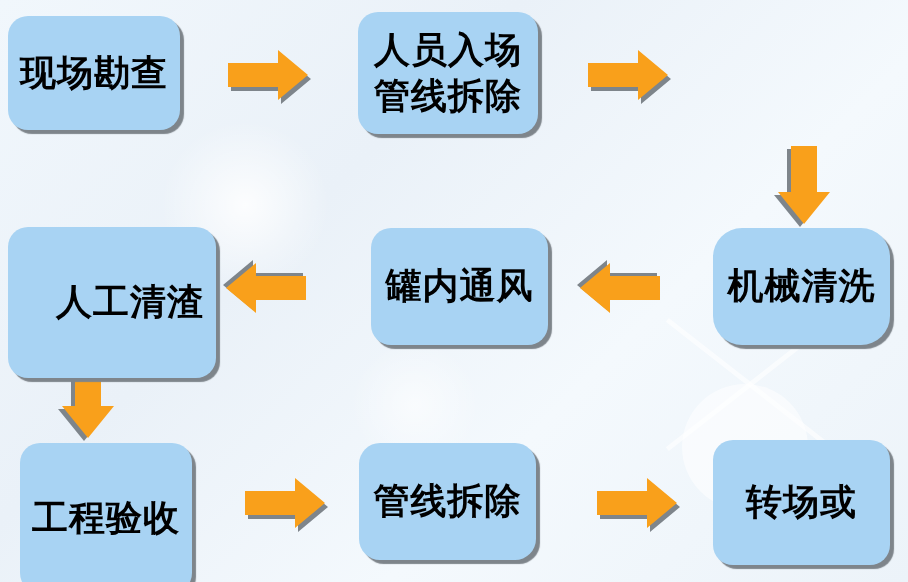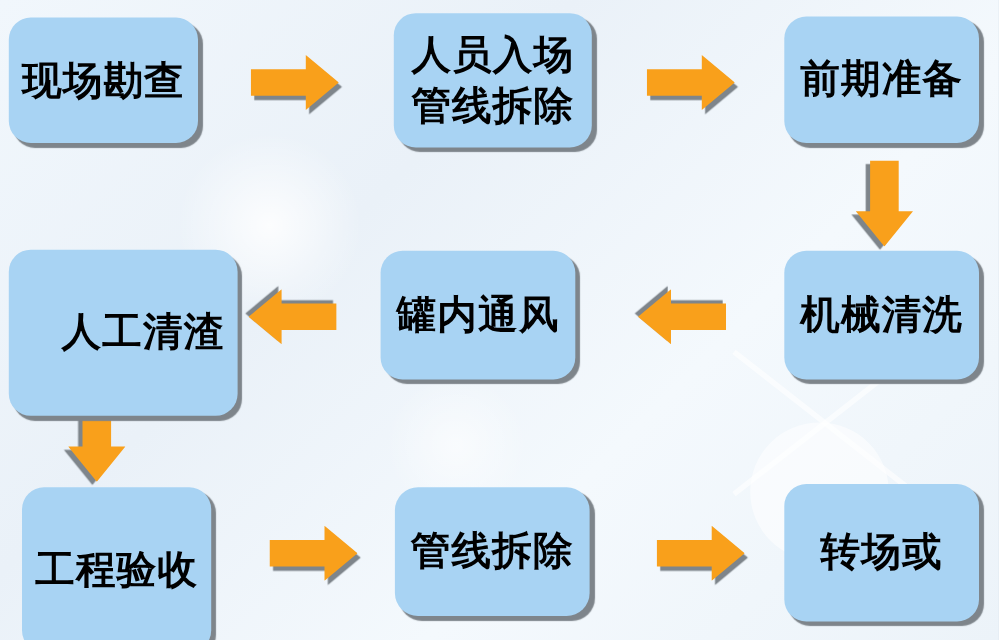--- a/index.html
+++ b/index.html
@@ -26,22 +26,22 @@
     border-radius:20px;
     box-shadow:4px 4px 1px var(--shadow,#7E858B);
     display:flex;flex-direction:column;align-items:center;justify-content:center;
     color:var(--text,#000);
     font-weight:bold;font-size:36px;line-height:1.28;
     text-align:center;letter-spacing:1px;
   }
   #n1{left:8px;  top:16px; width:172px;height:114px;}
   #n2{left:358px;top:12px; width:180px;height:122px;}
   #n3{left:713px;top:15px; width:177px;height:115px;}
-  #n4{left:713px;top:228px;width:177px;height:117px;}
-  #n5{left:346px;top:228px;width:177px;height:117px;}
+  #n4{left:713px;top:228px;width:177px;height:117px;border-radius:29px;}
+  #n5{left:371px;top:228px;width:177px;height:117px;}
   #n6{left:8px;  top:227px;width:172px;height:151px;padding-left:36px;}
   #n7{left:20px;  top:443px;width:172px;height:150px;}
   #n8{left:359px;top:443px;width:177px;height:117px;border-radius:21px;}
   #n9{left:713px;top:440px;width:177px;height:125px;}
 
   .arrow{position:absolute;z-index:1;}
   .arrow polygon{fill:var(--arrow-fill,#F9A01B);}
   .arrow.right{filter:drop-shadow(3px 4px 0 var(--shadow,#7E858B));}
   .arrow.left {filter:drop-shadow(-3px -3px 0 var(--shadow,#7E858B));}
   .arrow.down {filter:drop-shadow(-4px 3px 0 var(--shadow,#7E858B));}
@@ -71,23 +71,20 @@
   <svg class="arrow right" id="a1" width="80" height="50" viewBox="0 0 80 50">
       <polygon points="0,13 50,13 50,0 80,25 50,50 50,37 0,37"></polygon>
     </svg>
   <div class="node" id="n2">
     <span class="line">人员入场</span>
     <span class="line">管线拆除</span>
   </div>
   <svg class="arrow right" id="a2" width="80" height="50" viewBox="0 0 80 50">
       <polygon points="0,13 50,13 50,0 80,25 50,50 50,37 0,37"></polygon>
     </svg>
-  <div class="node" id="n3">
-    <span class="line">前期准备</span>
-  </div>
 
   <svg class="arrow down" id="a3" width="52" height="78" viewBox="0 0 52 78">
       <polygon points="13,0 39,0 39,46 52,46 26,78 0,46 13,46"></polygon>
     </svg>
 
   <div class="node" id="n4">
     <span class="line">机械清洗</span>
   </div>
   <svg class="arrow left" id="a4" width="80" height="50" viewBox="0 0 80 50">
       <polygon points="80,13 30,13 30,0 0,25 30,50 30,37 80,37"></polygon>

